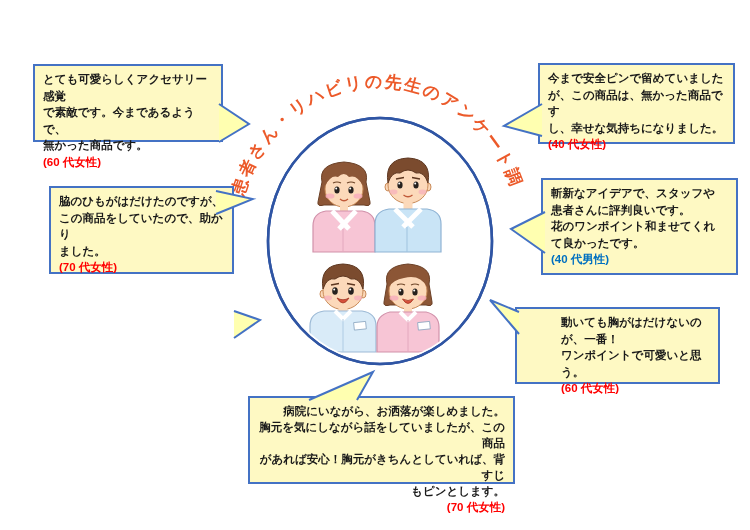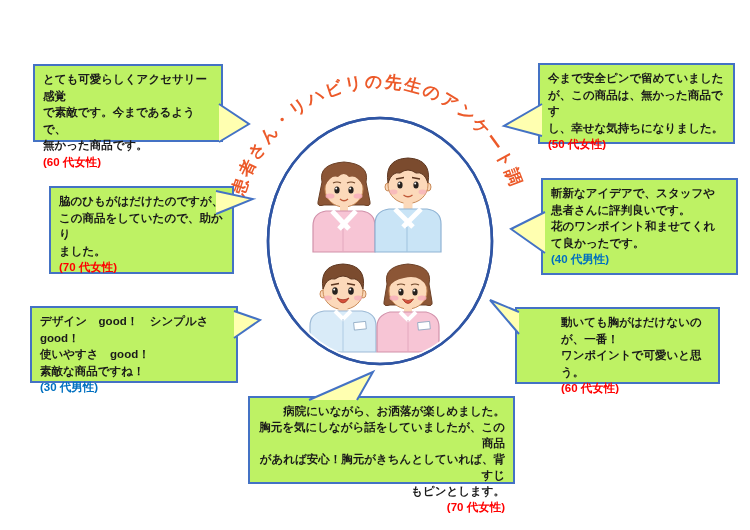--- a/index.html
+++ b/index.html
@@ -5,21 +5,21 @@
   html,body{margin:0;padding:0;background:#e8e8e8;}
   .page{
     position:relative;width:750px;height:530px;background:#ffffff;
     overflow:hidden;font-family:"Liberation Sans",sans-serif;
   }
   .art,.tails{position:absolute;left:0;top:0;}
   .art{z-index:1;}
   .tails{z-index:3;pointer-events:none;}
   .bubble{
     position:absolute;z-index:2;box-sizing:border-box;
-    background:#bef264;border:2px solid #4472C4;
+    background:#fef9c3;border:2px solid #4472C4;
     padding:5px 8px;color:#1a1a1a;
     font-weight:bold;font-size:11.5px;line-height:16.5px;
     font-family:"Liberation Sans",sans-serif;
   }
   .bubble .body{white-space:pre-line;}
   .age-f{color:#FF0000;}
   .age-m{color:#0070C0;}
   .b-tl{left:33px;top:64px;width:190px;height:78px;}
   .b-tr{left:538px;top:63px;width:197px;height:81px;}
   .b-ml{left:49px;top:186px;width:185px;height:88px;}
@@ -139,44 +139,38 @@
     <div class="body">とても可愛らしくアクセサリー感覚
 で素敵です。今まであるようで、
 無かった商品です。</div>
     <div class="age-f">(60 代女性)</div>
   </div>
 
   <div class="bubble b-tr">
     <div class="body">今まで安全ピンで留めていました
 が、この商品は、無かった商品です
 し、幸せな気持ちになりました。</div>
-    <div class="age-f">(50 代女性)</div>
+    <div class="age-f">(40 代女性)</div>
   </div>
 
   <div class="bubble b-ml">
     <div class="body">脇のひもがはだけたのですが、
 この商品をしていたので、助かり
 ました。</div>
     <div class="age-f">(70 代女性)</div>
   </div>
 
   <div class="bubble b-mr">
     <div class="body">斬新なアイデアで、スタッフや
 患者さんに評判良いです。
 花のワンポイント和ませてくれ
 て良かったです。</div>
     <div class="age-m">(40 代男性)</div>
   </div>
 
-  <div class="bubble b-bl">
-    <div class="body">デザイン　good！　シンプルさ good！
-使いやすさ　good！
-素敵な商品ですね！</div>
-    <div class="age-m">(30 代男性)</div>
-  </div>
 
   <div class="bubble b-br">
     <div class="body">動いても胸がはだけないのが、一番！
 ワンポイントで可愛いと思う。</div>
     <div class="age-f">(60 代女性)</div>
   </div>
 
   <div class="bubble b-bc">
     <div class="body">病院にいながら、お洒落が楽しめました。
 胸元を気にしながら話をしていましたが、この商品

